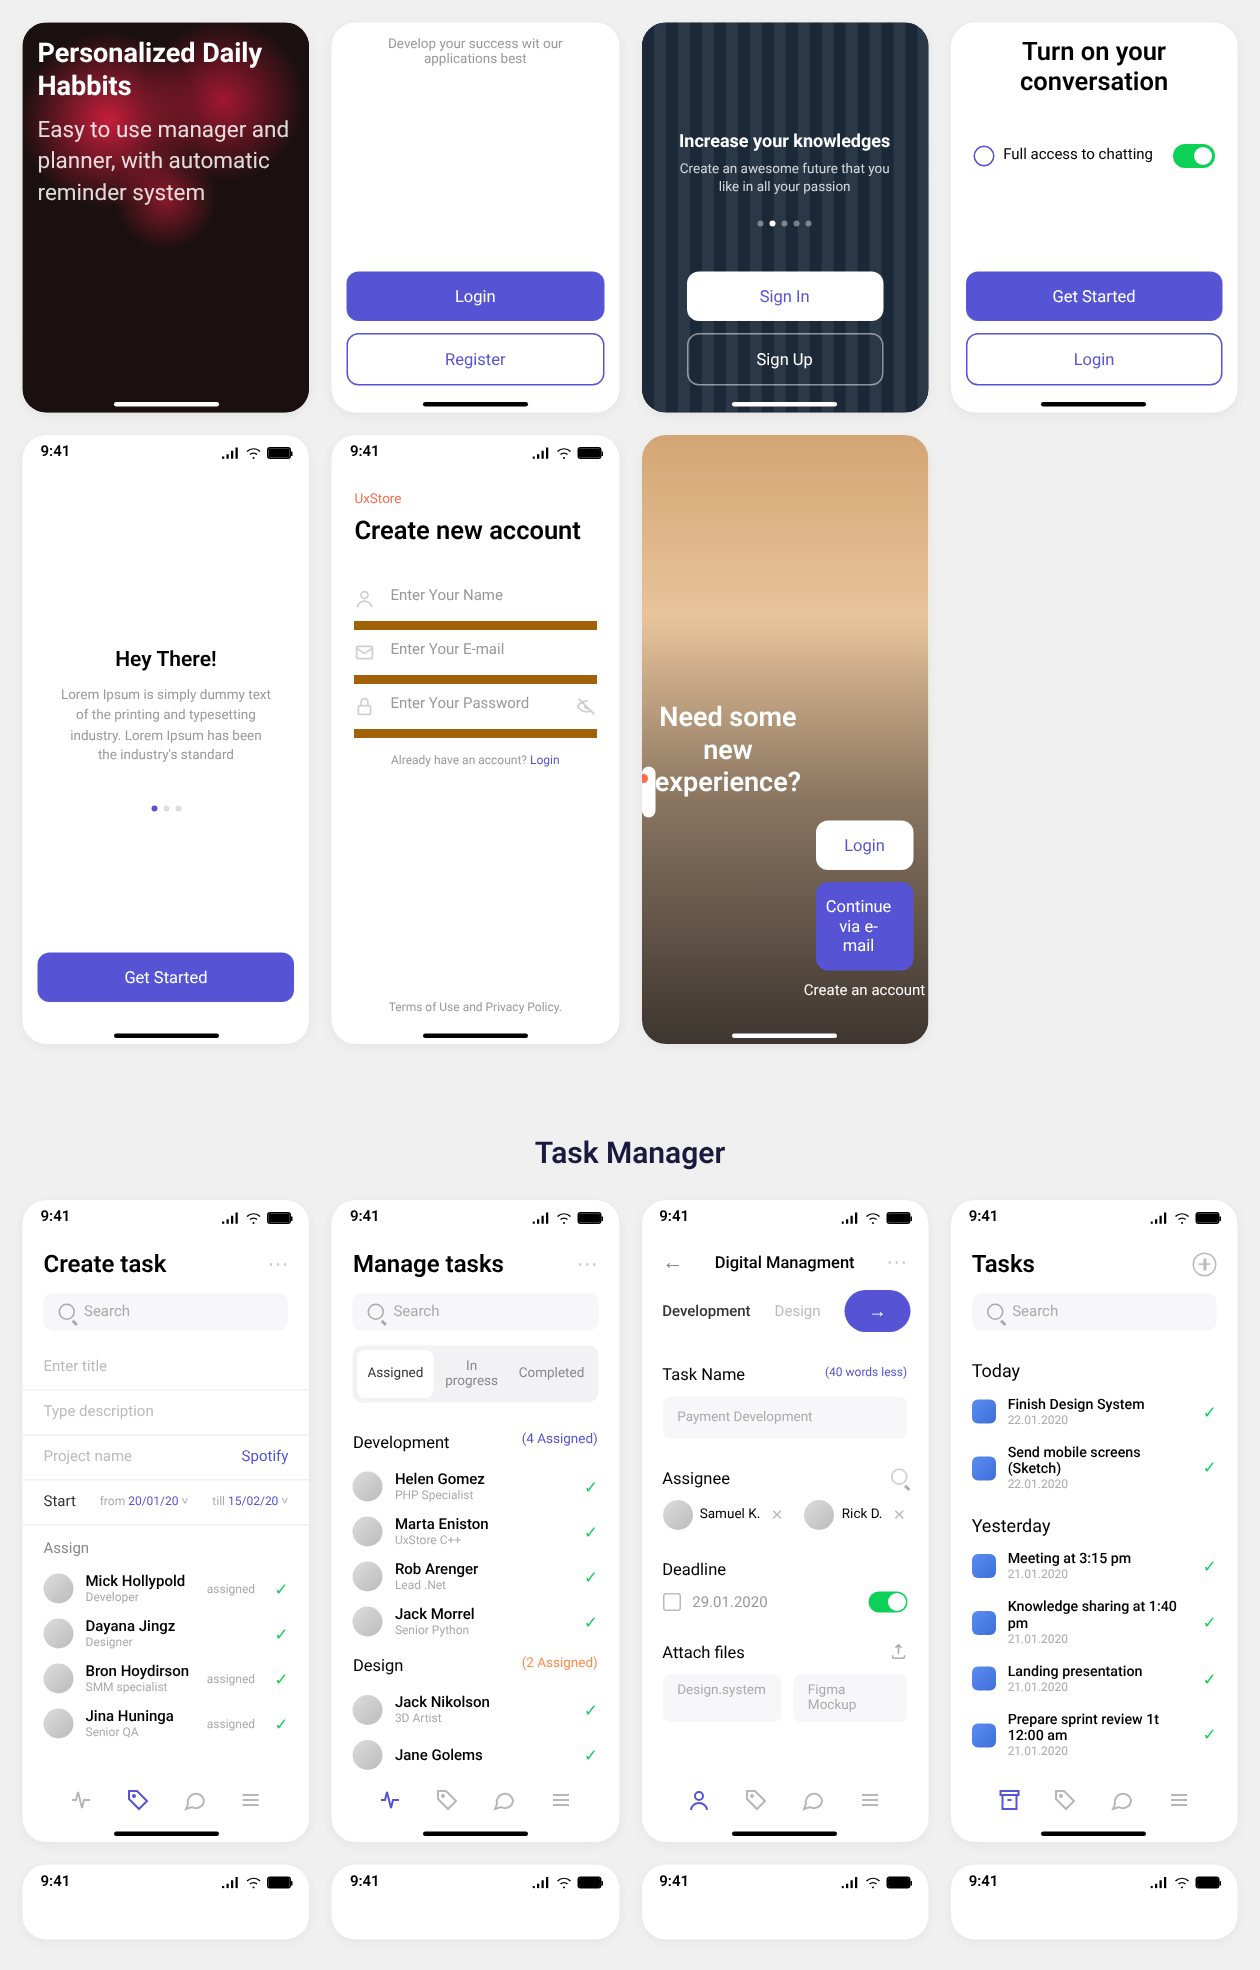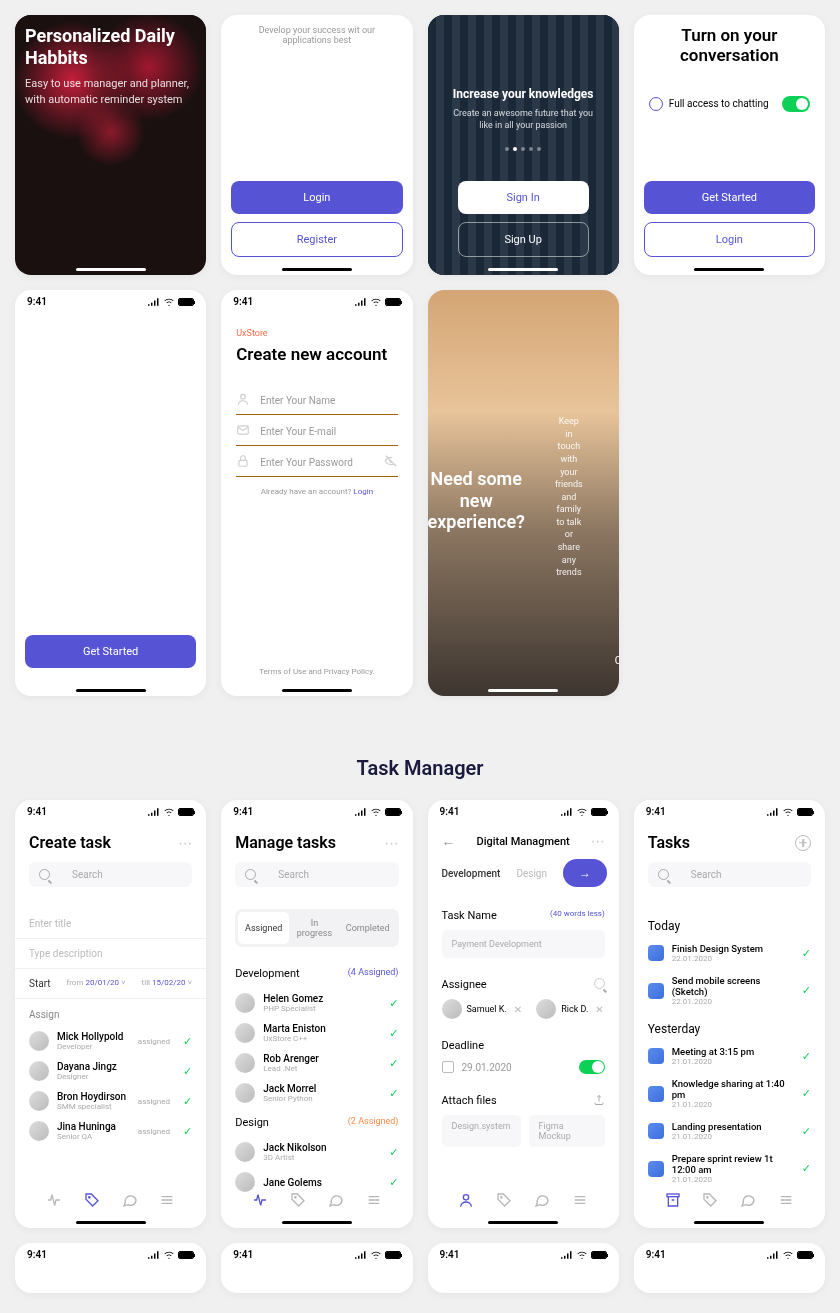--- a/index.html
+++ b/index.html
@@ -19,21 +19,21 @@
 .btn{display:block;width:calc(100% - 20px);margin:0 auto 8px;padding:10px;border-radius:8px;text-align:center;font-size:11px;border:none;cursor:pointer}
 .btn-primary{background:#5654D4;color:#fff}
 .btn-outline{background:transparent;border:1px solid #5654D4;color:#5654D4}
 .btn-outline-white{background:transparent;border:1px solid rgba(255,255,255,0.5);color:#fff}
 .btn-white{background:#fff;color:#5654D4}
 .section-title{font-size:20px;font-weight:600;text-align:center;margin:60px 0 20px;color:#1a1a3e}
 
 .s1{background:linear-gradient(180deg,#2a1818 0%,#3d2020 50%,#1a0808 100%);color:#fff;padding:10px;display:flex;flex-direction:column;justify-content:center}
 .s1 .flowers{position:absolute;inset:0;background:radial-gradient(circle at 30% 25%,#c41e3a 0%,transparent 25%),radial-gradient(circle at 70% 20%,#a01830 0%,transparent 22%),radial-gradient(circle at 50% 45%,#8b1a2b 0%,transparent 20%),#1a1010}
 .s1 h2{font-size:18px;font-weight:700;margin-bottom:8px;position:relative;line-height:1.2}
-.s1 p{font-size:11px;opacity:0.85;margin-bottom:32px;position:relative;line-height:1.4}
+.s1 p{font-size:15px;opacity:0.85;margin-bottom:32px;position:relative;line-height:1.4}
 
 .s2{display:flex;flex-direction:column;justify-content:space-between;padding:10px 0}
 .s2 .top-text{text-align:center;font-size:9px;color:#999;padding:0 30px}
 
 .s3{background:linear-gradient(180deg,#1a2838 0%,#2a3848 100%);color:#fff;display:flex;flex-direction:column;justify-content:flex-end;padding:10px 0}
 .s3 .bg{position:absolute;inset:0;background:repeating-linear-gradient(90deg,#1a2838 0,#1a2838 8px,#2a3848 8px,#2a3848 16px),linear-gradient(180deg,rgba(30,50,70,0.9),rgba(10,20,30,0.95))}
 .s3 .ct{position:relative;text-align:center;padding:0 20px}
 .s3 h3{font-size:12px;margin-bottom:6px}
 .s3 p{font-size:9px;opacity:0.8;margin-bottom:15px;line-height:1.4}
 .dots{display:flex;gap:4px;justify-content:center;margin-bottom:30px}
@@ -53,39 +53,39 @@
 .s5 h3{font-size:14px;font-weight:600;margin-bottom:10px}
 .s5 p{font-size:9px;color:#999;line-height:1.5}
 .dots-blue{display:flex;gap:4px;justify-content:center;margin-top:25px}
 .dots-blue .dot{background:#ddd}
 .dots-blue .dot.active{background:#5654D4}
 
 .s6{padding:0}
 .s6 .content{padding:15px}
 .s6 .brand{color:#ff6b4a;font-size:9px;margin-bottom:6px}
 .s6 h2{font-size:17px;font-weight:600;line-height:1.2;margin-bottom:20px}
-.input-row{display:flex;align-items:flex-end;gap:10px;padding:8px 0;border-bottom:1px solid #a16207;font-size:10px;color:#999}
+.input-row{display:flex;align-items:flex-start;gap:10px;padding:8px 0;border-bottom:6px solid #a16207;font-size:10px;color:#999}
 .input-row .ico{width:14px;height:14px;opacity:0.4}
 .s6 .footer{text-align:center;font-size:8px;color:#999;margin-top:10px}
 .s6 .footer a{color:#5654D4}
 .s6 .terms{position:absolute;bottom:20px;left:0;right:0;text-align:center;font-size:8px;color:#999}
 
 .s7{background:linear-gradient(180deg,#d4a574 0%,#e8c49a 30%,#8a7560 60%,#3d3530 100%);color:#fff;display:flex;flex-direction:row;align-items:center;padding:0}
 .s7 .app-icon{width:34px;height:34px;background:#fff;border-radius:8px;margin-top:70px;position:relative}
 .s7 .app-icon::after{content:"";position:absolute;top:5px;right:5px;width:6px;height:6px;background:#ff6b4a;border-radius:50%}
 .s7 h2{font-size:18px;font-weight:600;text-align:center;margin-top:15px;line-height:1.2}
 .s7 p{font-size:9px;opacity:0.9;text-align:center;padding:0 30px;margin-top:8px;line-height:1.4}
 .s7 .btns{margin-top:auto;width:100%;padding-bottom:10px}
 .s7 .create{text-align:center;font-size:10px;margin-top:8px;margin-bottom:20px}
 
 .tm{padding:0}
 .tm-head{display:flex;align-items:center;justify-content:space-between;padding:10px 14px}
 .tm-head h2{font-size:16px;font-weight:600}
 .more-icon{color:#ccc;font-size:14px}
-.search-box{margin:0 14px 22px;padding:7px 10px;background:#f7f7f9;border-radius:6px;display:flex;align-items:center;gap:22px;font-size:10px;color:#aaa}
+.search-box{margin:0 14px 10px;padding:7px 10px;background:#f7f7f9;border-radius:6px;display:flex;align-items:center;gap:6px;font-size:10px;color:#aaa}
 .search-ico{width:11px;height:11px;border:1.5px solid #aaa;border-radius:50%;position:relative}
 .search-ico::after{content:"";position:absolute;bottom:-3px;right:-3px;width:4px;height:1.5px;background:#aaa;transform:rotate(45deg)}
 .tm .field{padding:9px 14px;font-size:10px;color:#bbb;border-bottom:1px solid #f0f0f0;display:flex;justify-content:space-between}
 .tm .field .val{color:#5654D4;font-size:10px}
 .tm .label{padding:10px 14px 6px;font-size:10px;color:#888}
 .person-row{display:flex;align-items:center;padding:5px 14px;gap:8px}
 .avatar{width:20px;height:20px;border-radius:50%;background:linear-gradient(135deg,#ddd,#bbb);flex-shrink:0}
 .person-info{flex:1}
 .person-info .name{font-size:10px;font-weight:500}
 .person-info .role{font-size:8px;color:#aaa}
@@ -219,20 +219,31 @@
             <path d="M0 8h2v2H0zM4 6h2v4H4zM8 3h2v7H8zM12 0h2v10h-2z" fill="#000"></path>
           </svg>
           <svg class="wifi" viewBox="0 0 16 12">
             <path d="M8 10a1 1 0 100 2 1 1 0 000-2zM4 7a6 6 0 018 0l-1 1a4 4 0 00-6 0zM1 4a10 10 0 0114 0l-1 1a8 8 0 00-12 0z" fill="#000"></path>
           </svg>
           <div class="battery">
             <div class="battery-fill"></div>
           </div>
         </div>
     </div>
+    <div class="s5" style="height:calc(100% - 60px)">
+      <div class="mid">
+        <h3>Hey There!</h3>
+        <p>Lorem Ipsum is simply dummy text of the printing and typesetting industry. Lorem Ipsum has been the industry's standard</p>
+        <div class="dots-blue">
+          <div class="dot active"></div>
+            <div class="dot"></div>
+            <div class="dot"></div>
+        </div>
+      </div>
+    </div>
     <button class="btn btn-primary" style="position:absolute;bottom:20px;left:10px;right:10px;width:auto">Get Started</button>
     <div class="home-ind"></div>
   </div>
 
   <div class="phone tall">
     <div class="status-bar">
       <span>9:41</span>
       <div class="icons">
           <svg class="signal" viewBox="0 0 16 10">
             <path d="M0 8h2v2H0zM4 6h2v4H4zM8 3h2v7H8zM12 0h2v10h-2z" fill="#000"></path>
@@ -279,21 +290,20 @@
       </div>
       <div class="terms">Terms of Use and Privacy Policy.</div>
     </div>
     <div class="home-ind"></div>
   </div>
 
   <div class="phone tall dark">
     <div class="s7" style="height:100%">
       <div class="app-icon"></div>
       <h2>Need some new experience?</h2>
-      <p>Keep in touch with your friends and family to talk or share any trends</p>
       <div class="btns">
         <button class="btn btn-white">Login</button>
         <button class="btn btn-primary" style="display:flex;align-items:center;justify-content:center;gap:8px">
           <span>Continue via e-mail</span>
           <svg width="13" height="13" viewBox="0 0 24 24" fill="none" stroke="#fff" stroke-width="2">
               <rect x="3" y="5" width="18" height="14" rx="2"></rect>
               <path d="M3 7l9 6 9-6"></path>
             </svg>
         </button>
         <div class="create">Create an account</div>
@@ -331,20 +341,24 @@
     <div class="search-box">
       <span class="search-ico"></span>
       <span>Search</span>
     </div>
     <div class="field">
         <span>Enter title</span>
       </div>
     <div class="field">
         <span>Type description</span>
       </div>
+    <div class="field">
+        <span>Project name</span>
+        <span class="val">Spotify</span>
+      </div>
     <div class="field" style="color:#333">
       <span>Start</span>
       <span style="color:#aaa;font-size:8px"><span>from</span> <span style="color:#5654D4">20/01/20</span> ˅</span>
       <span style="color:#aaa;font-size:8px"><span>till</span> <span style="color:#5654D4">15/02/20</span> ˅</span>
     </div>
     <div class="label">Assign</div>
     <div id="s9-people">
         <div class="person-row">
           <div class="avatar"></div>
           <div class="person-info">

